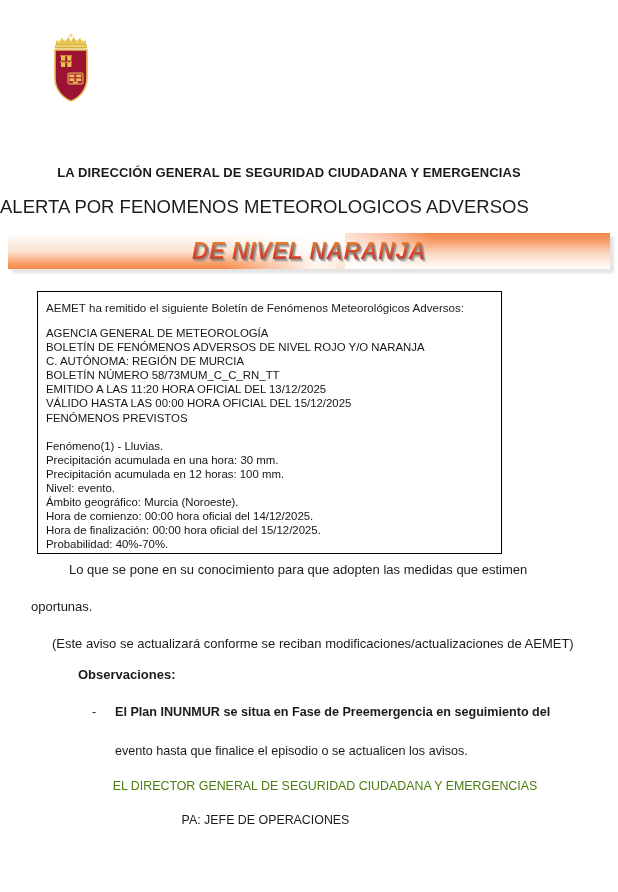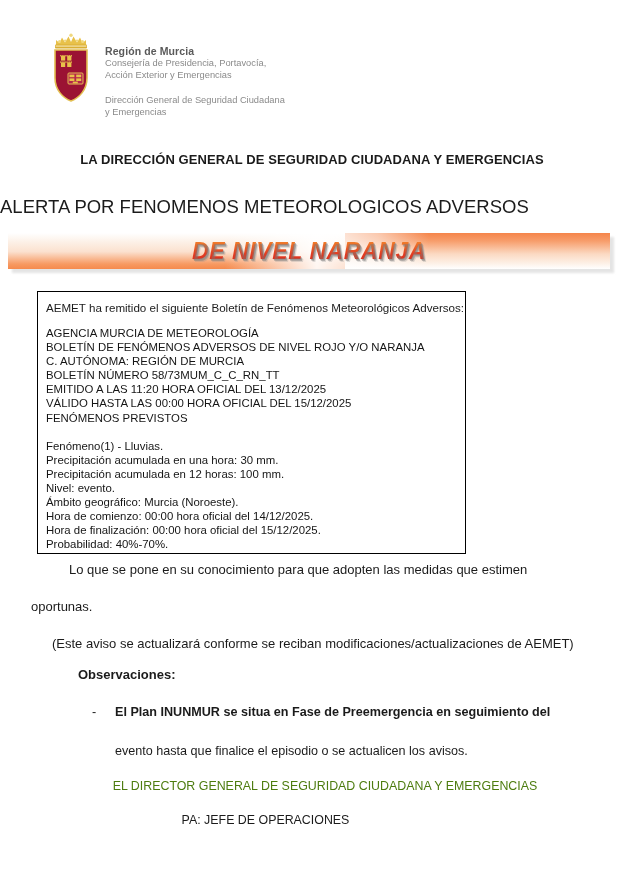--- a/index.html
+++ b/index.html
@@ -60,28 +60,27 @@
     font-size: 9.3px;
     color: #8a8a8a;
     line-height: 11.4px;
     margin-top: 13px;
   }
 
   
   .heading-1 {
     position: absolute;
     left: 0;
-    top: 152px;
+    top: 165px;
     width: 578px;
     text-align: center;
     font-size: 13px;
     font-weight: bold;
     color: #1b1b1b;
     letter-spacing: 0.1px;
-    margin-left: 23px;
   }
   .heading-2 {
     position: absolute;
     left: 0;
     top: 196px;
     width: 618px;
     text-align: left;
     font-size: 18.5px;
     color: #1b1b1b;
     letter-spacing: 0px;
@@ -182,21 +181,21 @@
     -webkit-text-fill-color: transparent;
     text-shadow: 1.5px 1.5px 0 rgba(120,120,120,0.45);
     filter: drop-shadow(1.4px 1.4px 0.4px rgba(140,140,140,0.6));
   }
 
   
   .aemet-box {
     position: absolute;
     left: 37px;
     top: 291px;
-    width: 429px;
+    width: 465px;
     height: 263px;
     border: 1px solid #000000;
     box-sizing: border-box;
     padding: 9px 9px 0 8px;
     background: #ffffff;
   }
   .box-lead {
     font-size: 11.6px;
     color: #1b1b1b;
     margin-bottom: 12px;
@@ -326,48 +325,41 @@
         <g>
           <rect x="21" y="45" width="15" height="11" rx="1" fill="#b5254a" stroke="#e3bf52" stroke-width="1"></rect>
           <rect x="22.4" y="46.6" width="5" height="2.6" fill="#e8c14a"></rect>
           <rect x="29.2" y="46.6" width="5" height="2.6" fill="#e8c14a"></rect>
           <rect x="22.4" y="50.4" width="5" height="2.6" fill="#e8c14a"></rect>
           <rect x="29.2" y="50.4" width="5" height="2.6" fill="#e8c14a"></rect>
           <rect x="25.8" y="53.6" width="5" height="1.8" fill="#e8c14a"></rect>
         </g>
       </svg>
     </div>
-    <div class="lh-text">
-      <div class="lh-org">Región de Murcia</div>
-      <div class="lh-dept">Consejería de Presidencia, Portavocía,</div>
-      <div class="lh-dept">Acción Exterior y Emergencias</div>
-      <div class="lh-dg">Dirección General de Seguridad Ciudadana</div>
-      <div class="lh-dept">y Emergencias</div>
-    </div>
   </div>
 
   <div class="heading-1">LA DIRECCIÓN GENERAL DE SEGURIDAD CIUDADANA Y EMERGENCIAS</div>
   <div class="heading-2">ALERTA POR FENOMENOS METEOROLOGICOS ADVERSOS</div>
 
   <div class="banner-wrap">
     <div class="banner-shadow"></div>
     <div class="banner">
       <div class="band-left"></div>
       <div class="band-right"></div>
       <div class="band-blend"></div>
     </div>
     <div class="banner-text">
       <span>DE NIVEL NARANJA</span>
     </div>
   </div>
 
   <div class="aemet-box">
     <div class="box-lead">AEMET ha remitido el siguiente Boletín de Fenómenos Meteorológicos Adversos:</div>
     <div class="box-block" id="aemet-header-lines">
-        <div>AGENCIA MURCIA DE METEOROLOGÍA</div>
+        <div>AGENCIA GENERAL DE METEOROLOGÍA</div>
         <div>BOLETÍN DE FENÓMENOS ADVERSOS DE NIVEL ROJO Y/O NARANJA</div>
         <div>C. AUTÓNOMA: REGIÓN DE MURCIA</div>
         <div>BOLETÍN NÚMERO 58/73MUM_C_C_RN_TT</div>
         <div>EMITIDO A LAS 11:20 HORA OFICIAL DEL 13/12/2025</div>
         <div>VÁLIDO HASTA LAS 00:00 HORA OFICIAL DEL 15/12/2025</div>
         <div>FENÓMENOS PREVISTOS</div>
       </div>
     <div class="box-gap"></div>
     <div class="box-block" id="aemet-phenomenon-lines">
         <div><span>Fenómeno(1) - </span><b>Lluvias</b>.</div>

